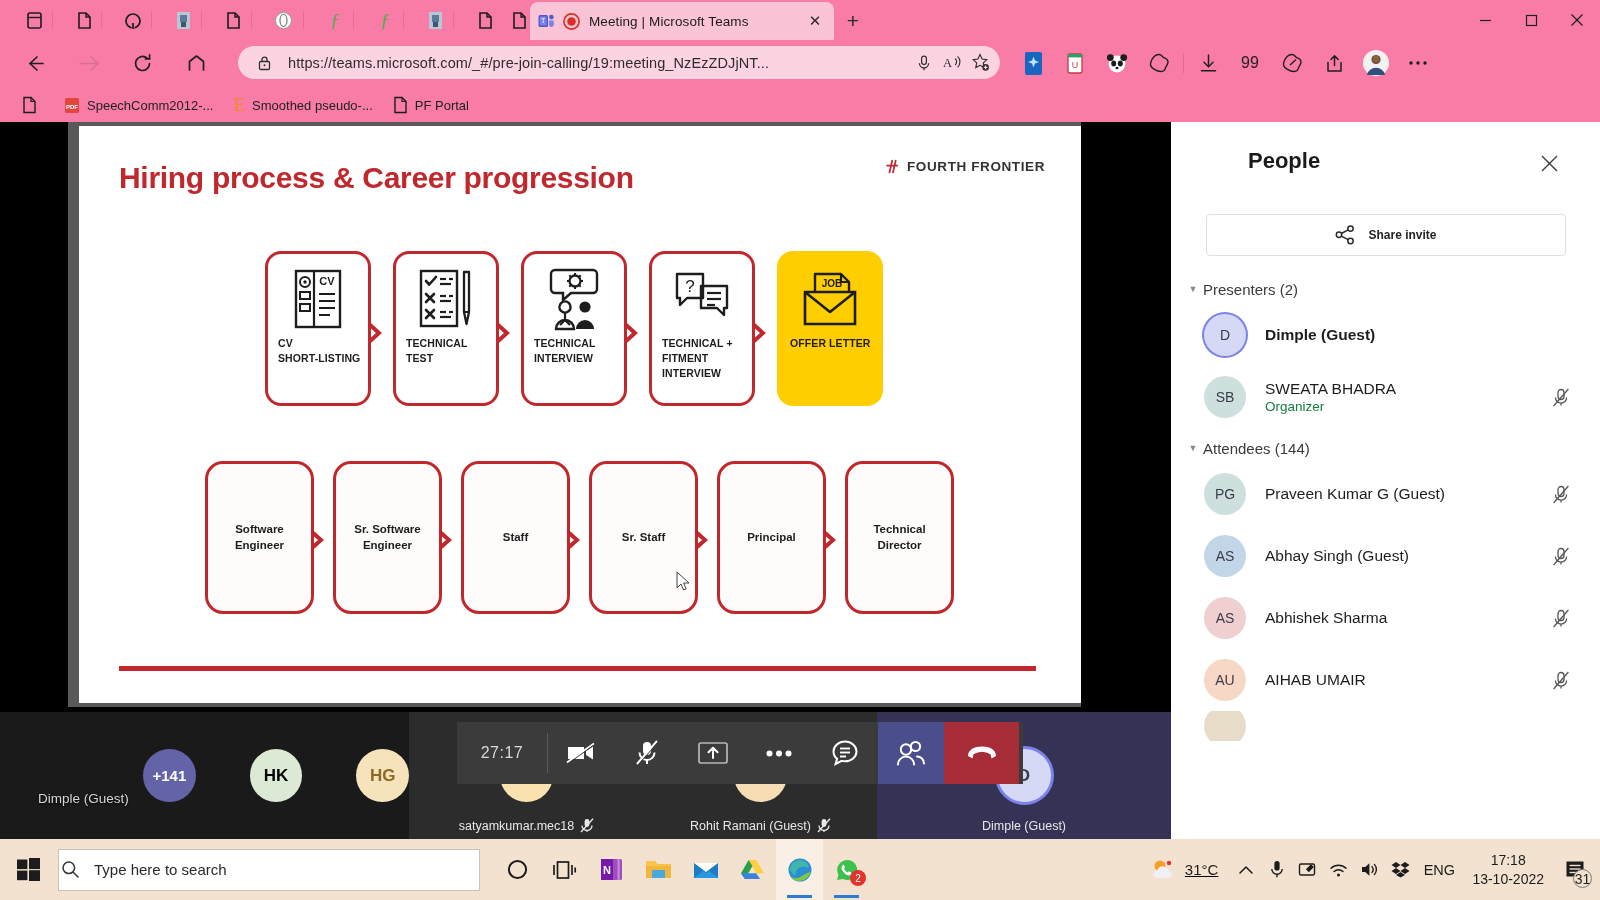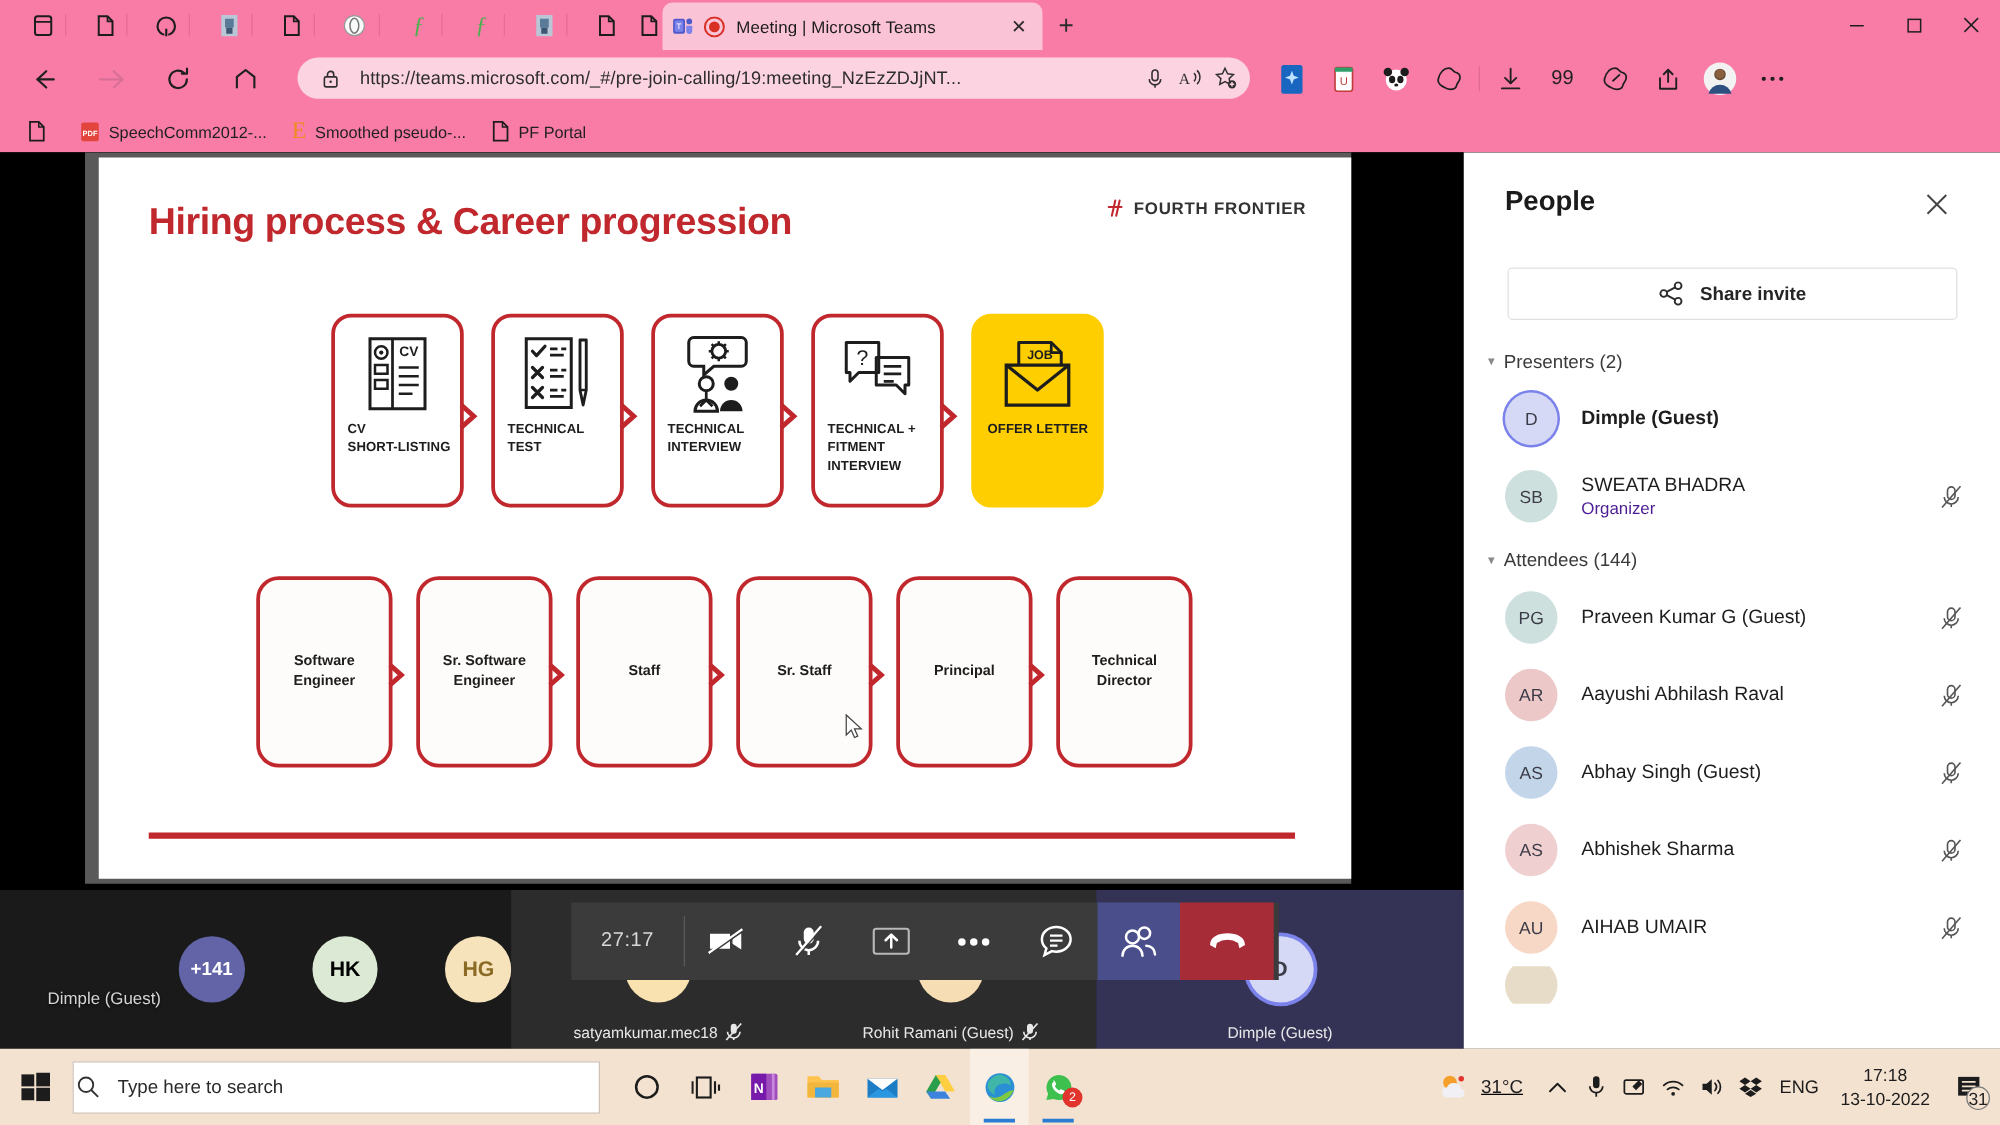--- a/index.html
+++ b/index.html
@@ -138,43 +138,43 @@
     font-size:12.5px; color:#e8e8e8; display:flex; align-items:center;
     justify-content:center; gap:6px; white-space:nowrap;
   }
   .fs-ring { box-shadow:0 0 0 3px #7b83eb; }
 
   
   #people {
     position:absolute; left:1171px; top:0; width:429px; height:717px;
     background:#fff;
   }
-  #people-head { position:relative; height:75px; }
+  #people-head { position:relative; height:75px;margin-left:44px; }
   #people-title { position:absolute; left:33px; top:26px; font-size:22px; font-weight:bold; color:#1b1b1b; }
   #people-close { position:absolute; right:38px; top:28px; width:26px; height:26px;
                   display:flex; align-items:center; justify-content:center; }
   #share-invite {
     position:absolute; left:35px; top:92px; width:360px; height:42px;
     border:1px solid #e0e0e0; border-radius:4px; background:#fff;
     display:flex; align-items:center; justify-content:center; gap:12px;
   }
-  #share-label { font-size:15px; font-weight:600; color:#252525; }
+  #share-label { font-size:12px; font-weight:600; color:#252525; }
   .grouphdr { display:flex; align-items:center; padding-left:12px; height:30px; }
   .grouphdr .caret { width:20px; display:flex; justify-content:center; color:#8a8a8a; font-size:9px; }
   .grouphdr .gtxt { font-size:15px; color:#3a3a3a; }
   .prow { display:flex; align-items:center; height:62px; padding-left:33px; padding-right:28px; }
   .prow .pav {
     width:42px; height:42px; border-radius:50%; display:flex; align-items:center;
     justify-content:center; font-size:14px; color:#3c3c48; font-weight:500; flex:none;
   }
   .prow .pav.ring { box-shadow:0 0 0 2px #7b83eb; }
   .pinfo { margin-left:19px; flex:1; min-width:0; }
   .pname { font-size:15.5px; color:#1d1d1d; white-space:nowrap; overflow:hidden; }
   .pname.bold { font-weight:bold; }
-  .prole { font-size:13.5px; color:#4c1d95; margin-top:1px; }
+  .prole { font-size:13.5px; color:#15803d; margin-top:1px; }
   .pmute { width:22px; height:22px; flex:none; display:flex; align-items:center; justify-content:center;}
 
   
   #taskbar { position:absolute; left:0; top:839px; width:1600px; height:61px; background:#f4e2d0; display:flex; align-items:center; }
   #startbtn { width:56px; height:61px; display:flex; align-items:center; justify-content:center; }
   #searchbox {
     width:422px; height:42px; background:#fff; border:1px solid #cfc2b4;
     display:flex; align-items:center; padding-left:2px; margin-left:2px;
   }
   #searchtext { font-size:15px; color:#2a2a2a; margin-left:14px; }
@@ -824,36 +824,20 @@
         <div class="pmute">
           <svg width="18" height="19" viewBox="0 0 18 19">
               <rect x="6" y="1.5" width="6" height="10" rx="3" fill="none" stroke="#555" stroke-width="1.3"></rect>
               <path d="M3.4 9.6a5.6 5.6 0 0 0 11.2 0" fill="none" stroke="#555" stroke-width="1.3"></path>
               <line x1="9" y1="15.2" x2="9" y2="17.5" stroke="#555" stroke-width="1.3"></line>
               <line x1="1.6" y1="18" x2="16.4" y2="1" stroke="#555" stroke-width="1.3"></line>
             </svg>
         </div>
       </div>
 
-      <div class="prow">
-        <div class="pav" style="background:#ecc8c8">
-          <span>AR</span>
-        </div>
-        <div class="pinfo">
-          <div class="pname">Aayushi Abhilash Raval</div>
-        </div>
-        <div class="pmute">
-          <svg width="18" height="19" viewBox="0 0 18 19">
-              <rect x="6" y="1.5" width="6" height="10" rx="3" fill="none" stroke="#555" stroke-width="1.3"></rect>
-              <path d="M3.4 9.6a5.6 5.6 0 0 0 11.2 0" fill="none" stroke="#555" stroke-width="1.3"></path>
-              <line x1="9" y1="15.2" x2="9" y2="17.5" stroke="#555" stroke-width="1.3"></line>
-              <line x1="1.6" y1="18" x2="16.4" y2="1" stroke="#555" stroke-width="1.3"></line>
-            </svg>
-        </div>
-      </div>
 
       <div class="prow">
         <div class="pav" style="background:#c3d5e8">
           <span>AS</span>
         </div>
         <div class="pinfo">
           <div class="pname">Abhay Singh (Guest)</div>
         </div>
         <div class="pmute">
           <svg width="18" height="19" viewBox="0 0 18 19">

